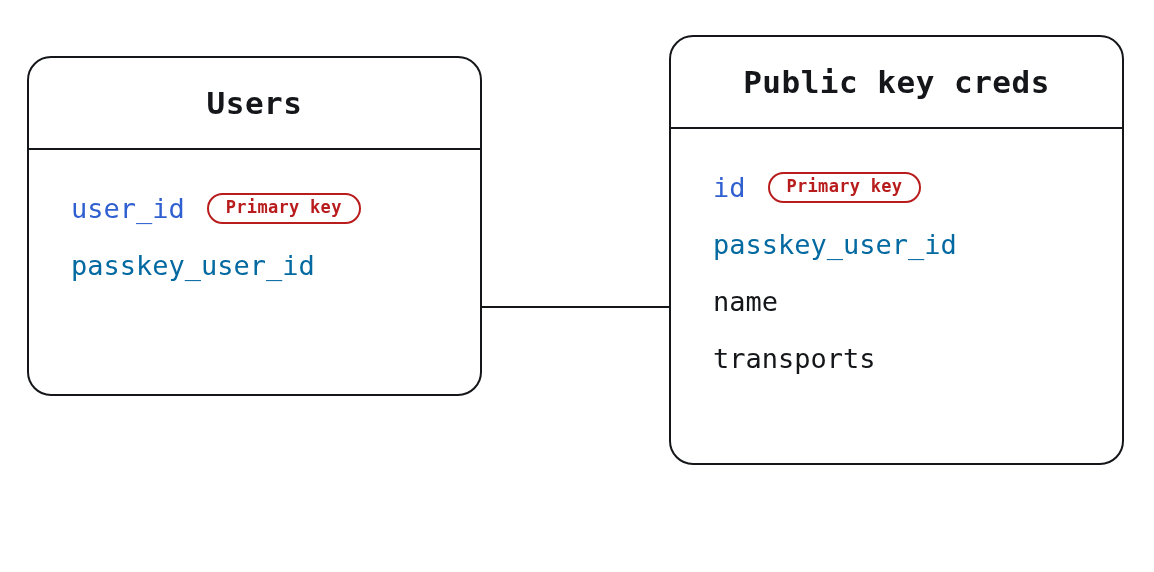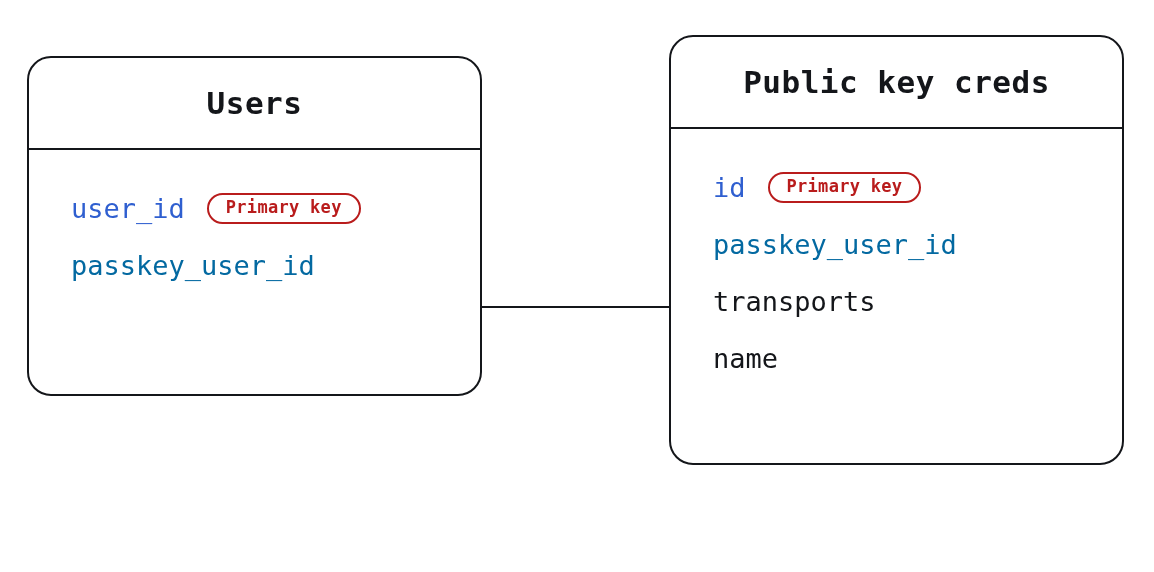--- a/index.html
+++ b/index.html
@@ -134,23 +134,23 @@
         <span class="badge">Primary key</span>
       </div>
 
 
       <div class="field-row">
         <span class="field-name fkey">passkey_user_id</span>
       </div>
 
 
       <div class="field-row">
-        <span class="field-name">transports</span>
+        <span class="field-name">name</span>
       </div>
 
       <div class="field-row">
-        <span class="field-name">name</span>
+        <span class="field-name">transports</span>
       </div>
 
     </div>
   </div>
 
 </div>
 
 </body></html>

